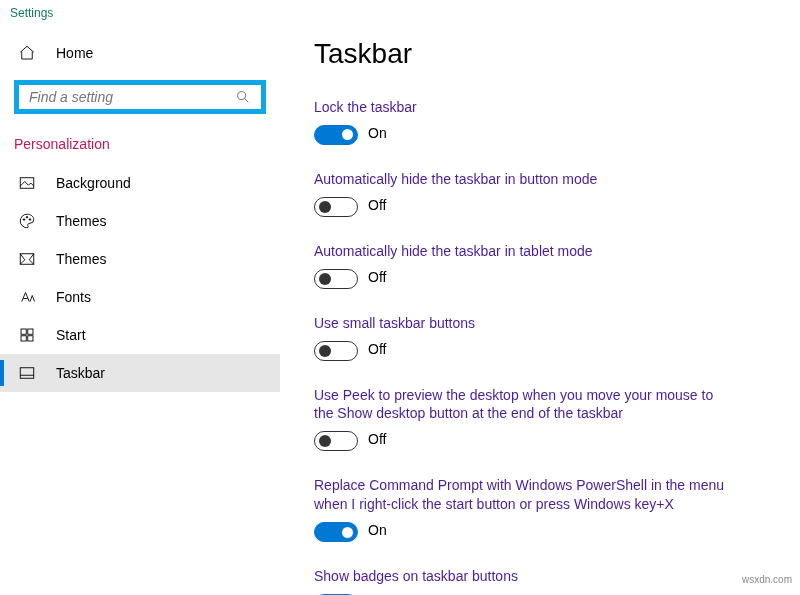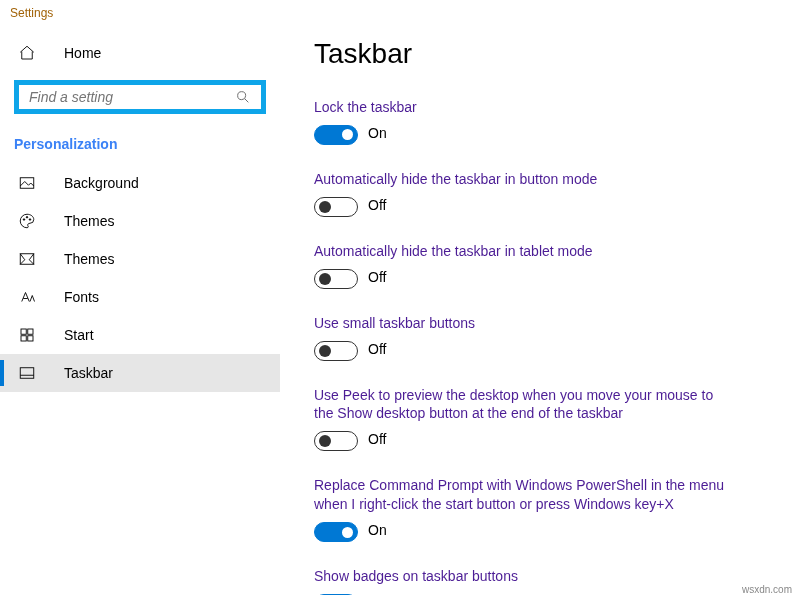--- a/index.html
+++ b/index.html
@@ -9,36 +9,36 @@
     color: #000000;
     width: 800px;
     height: 595px;
     overflow: hidden;
     position: relative;
     font-size: 14px;
   }
   .window-title {
     padding: 6px 10px 4px 10px;
     font-size: 12px;
-    color: #a16207;
+    color: #0f766e;
   }
   .container {
     display: flex;
     height: calc(100% - 24px);
   }
   .sidebar {
     width: 280px;
     padding: 10px 0 0 0;
     background: #ffffff;
   }
   .home-row, .nav-item {
     display: flex;
     align-items: center;
     padding: 10px 14px 10px 18px;
-    gap: 28px;
+    gap: 20px;
     cursor: pointer;
     font-size: 14px;
     color: #000;
   }
   .nav-item.selected {
     position: relative;
     background: #e6e6e6;
   }
   .nav-item.selected::before {
     content: "";
@@ -72,22 +72,22 @@
     flex: 1;
     font-size: 14px;
     font-style: italic;
     color: #555;
     background: transparent;
   }
   .search-box .s-icon { width:16px; height:16px; opacity:0.7; }
   .category {
     padding: 8px 14px 12px 14px;
     font-size: 14px;
-    font-weight: 700;
-    color: #3b82f6;
+    font-weight: 400;
+    color: #be185d;
   }
   .main {
     flex: 1;
     padding: 14px 24px 0 34px;
     overflow-y: auto;
   }
   .page-title {
     font-size: 28px;
     font-weight: 400;
     margin-bottom: 28px;
@@ -122,21 +122,21 @@
     height: 12px;
     border-radius: 50%;
   }
   .toggle.on .toggle-track { background: #0078d4; border: 1px solid #0078d4; }
   .toggle.on .toggle-thumb { background:#fff; right: 4px; width:11px; height:11px; top:3.5px;}
   .toggle.off .toggle-track { background: #fff; border: 1.5px solid #333; }
   .toggle.off .toggle-thumb { background:#333; left: 4px; }
   .toggle-state { font-size: 14px; }
   .watermark {
     position: absolute;
-    bottom: 0;
+    bottom: 10px;
     right: 8px;
     font-size: 10px;
     color: #888;
   }
 </style>
 </head>
 <body>
 
 <div class="window-title">Settings</div>
 

